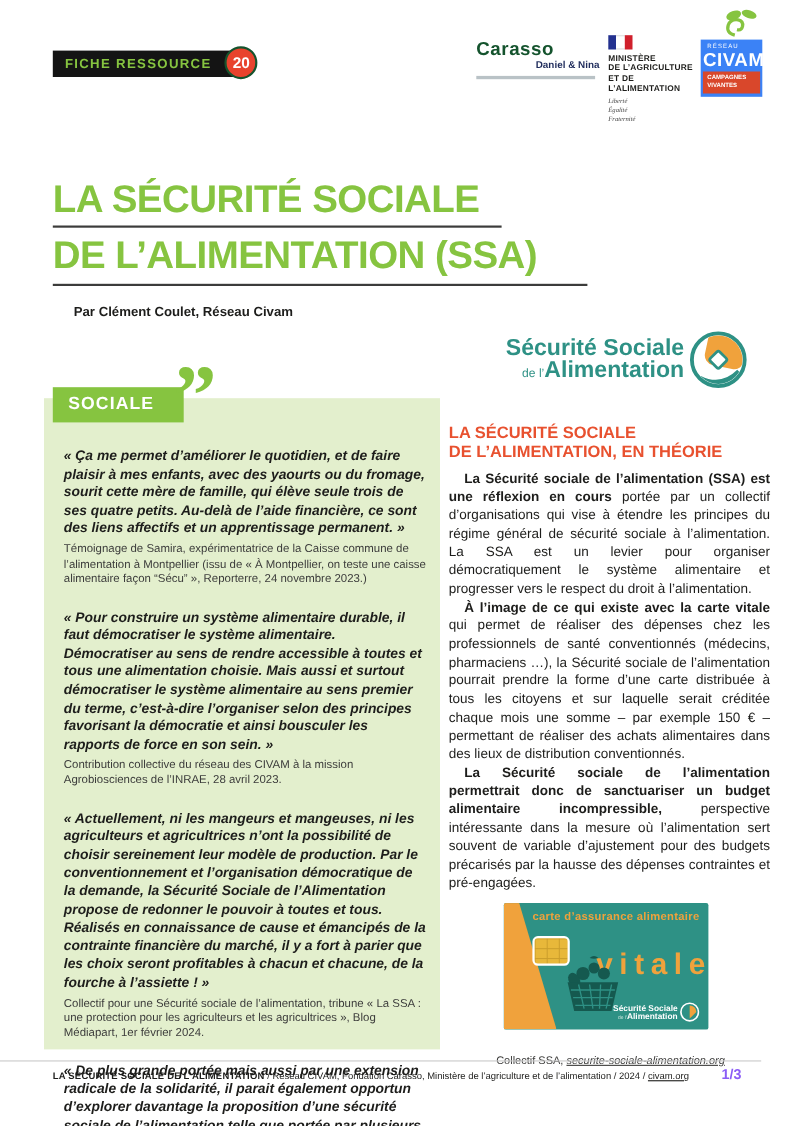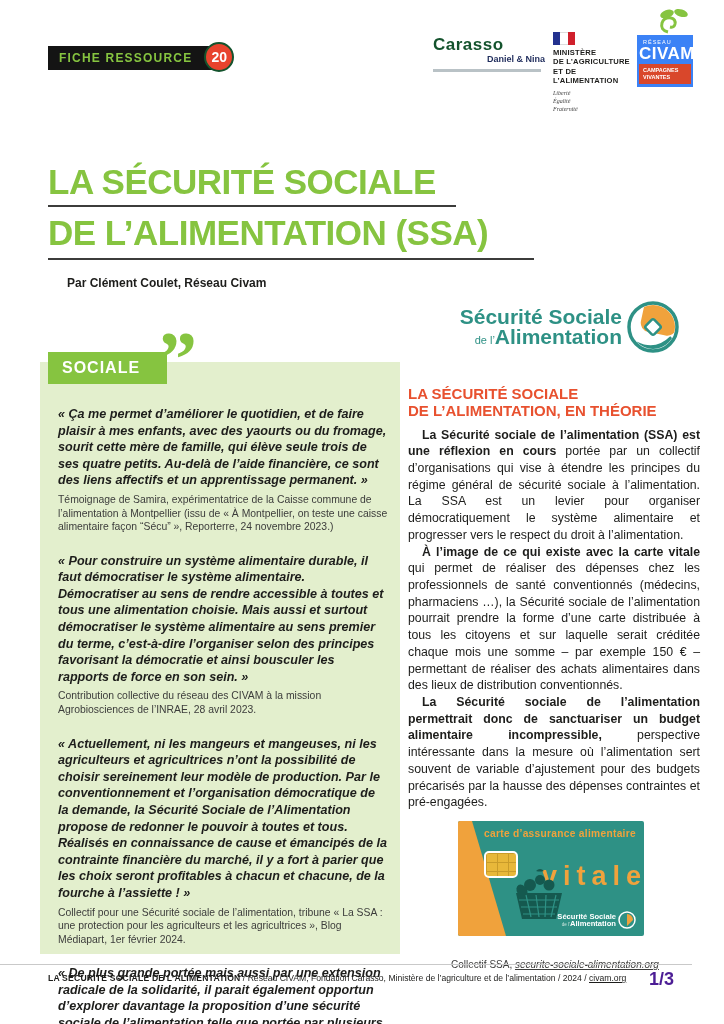--- a/index.html
+++ b/index.html
@@ -114,21 +114,21 @@
   .card-caption a { color: #3c3c3b; font-style: italic; }
 
   
   .footer {
     position: absolute; left: 0; top: 964px; width: 692px; height: 60px;
     border-top: 1px solid #c9c9c9;
   }
   .footer-text { position: absolute; left: 48px; top: 8px; font-size: 8.6px; color: #1d1d1b; }
   .footer-bold { font-weight: bold; letter-spacing: .2px; }
   .footer-text a { color: #1d1d1b; }
-  .footer-page { position: absolute; right: 18px; top: 4px; color: #4c1d95; font-weight: bold; font-size: 18px; }
+  .footer-page { position: absolute; right: 18px; top: 4px; color: #8b5cf6; font-weight: bold; font-size: 13px; }
 </style>
 </head>
 <body>
 
 <div class="page">
 
   <div class="badge">
     <div class="badge-bar">FICHE RESSOURCE</div>
     <div class="badge-num">20</div>
   </div>

